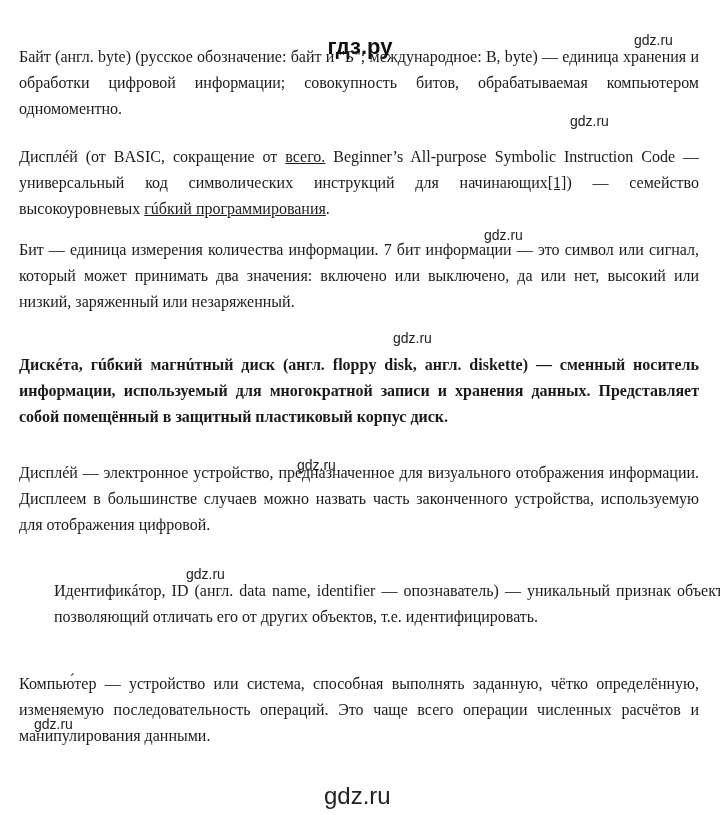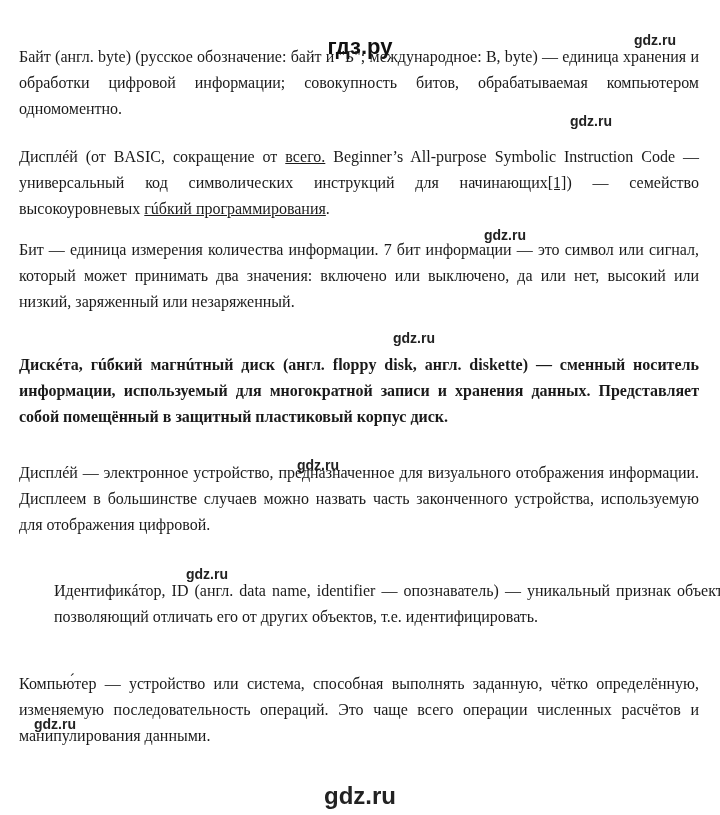--- a/index.html
+++ b/index.html
@@ -9,21 +9,21 @@
     color: #1a1a1a;
   }
   .header-title {
     position: absolute; top: 0; left: 0; width: 720px; text-align: center;
     font-family: "Liberation Sans", "DejaVu Sans", sans-serif;
     font-weight: bold; font-size: 22px; line-height: 30px; color: #111; margin-top: 32px;
   }
   .wm {
     position: absolute;
     font-family: "Liberation Sans", "DejaVu Sans", sans-serif;
-    font-weight: bold; font-size: 14px; color: #222; line-height: 16px;
+    font-weight: normal; font-size: 14px; color: #222; line-height: 16px;
   }
   .wm-footer { font-size: 24px; line-height: 28px; }
   .para {
     position: absolute; left: 19px; width: 680px;
     font-size: 16px; line-height: 26px; text-align: justify;
     text-align-last: left; margin: 0;
   }
   .u { text-decoration: underline; }
 </style>
 </head>

